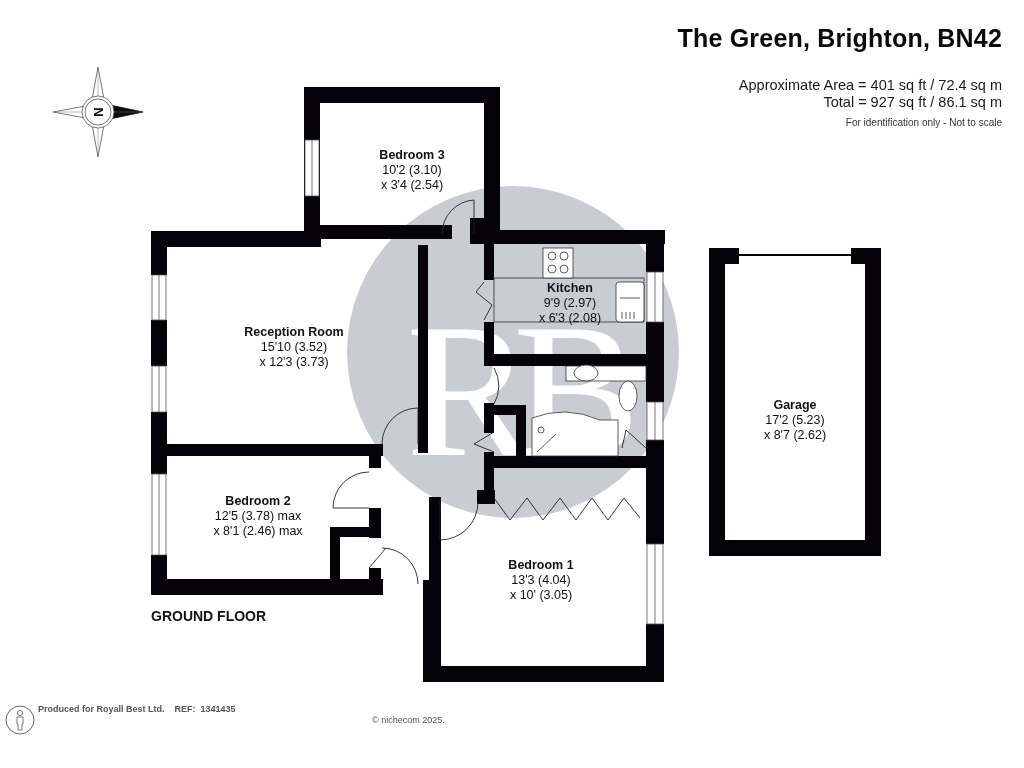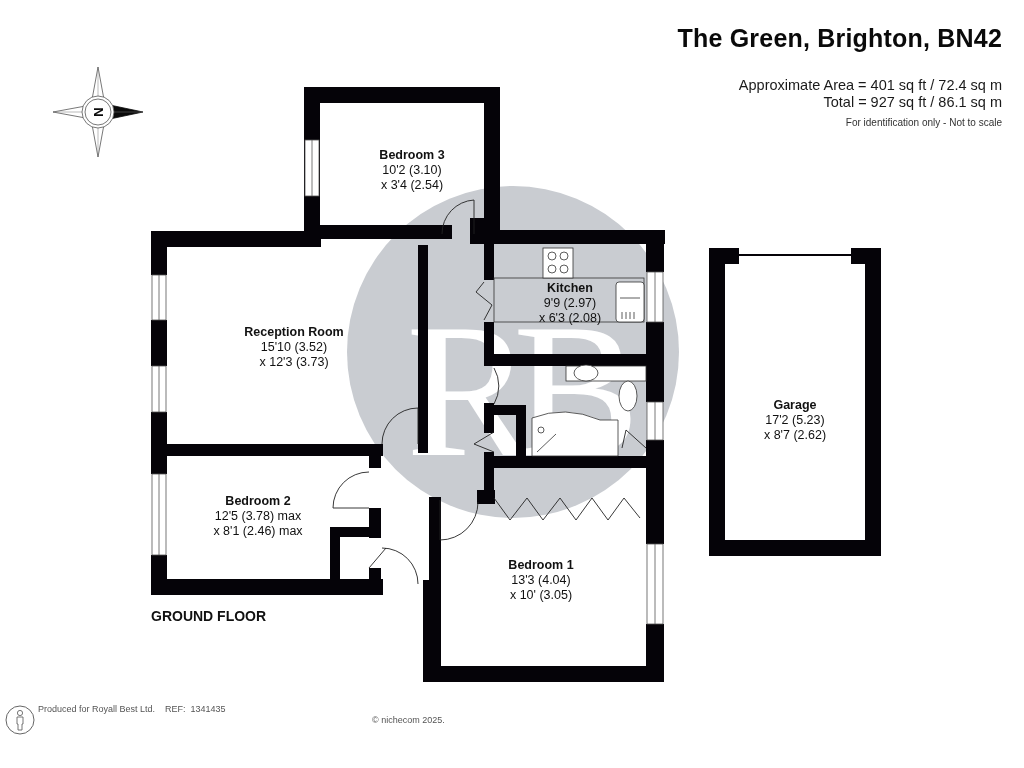--- a/index.html
+++ b/index.html
@@ -197,15 +197,15 @@
 </div>
 
 <div class="floor-label">GROUND FLOOR</div>
 
 <svg class="person-icon" width="32" height="32" viewBox="0 0 32 32">
   <circle cx="16" cy="16" r="14" fill="none" stroke="#666" stroke-width="1"></circle>
   <circle cx="16" cy="9" r="2.6" fill="none" stroke="#666" stroke-width="0.9"></circle>
   <path d="M13,13 h6 v7 h-1 v6 h-4 v-6 h-1 z" fill="none" stroke="#666" stroke-width="0.9"></path>
 </svg>
 <div class="footer">
-  <div style="white-space:pre;">Produced for Royall Best Ltd.    REF:  1341435</div>
+  <div style="white-space:pre;font-weight:bold;">Produced for Royall Best Ltd.    REF:  1341435</div>
 </div>
 <div class="footer-copy">© nichecom 2025.</div>
 
 </body></html>

